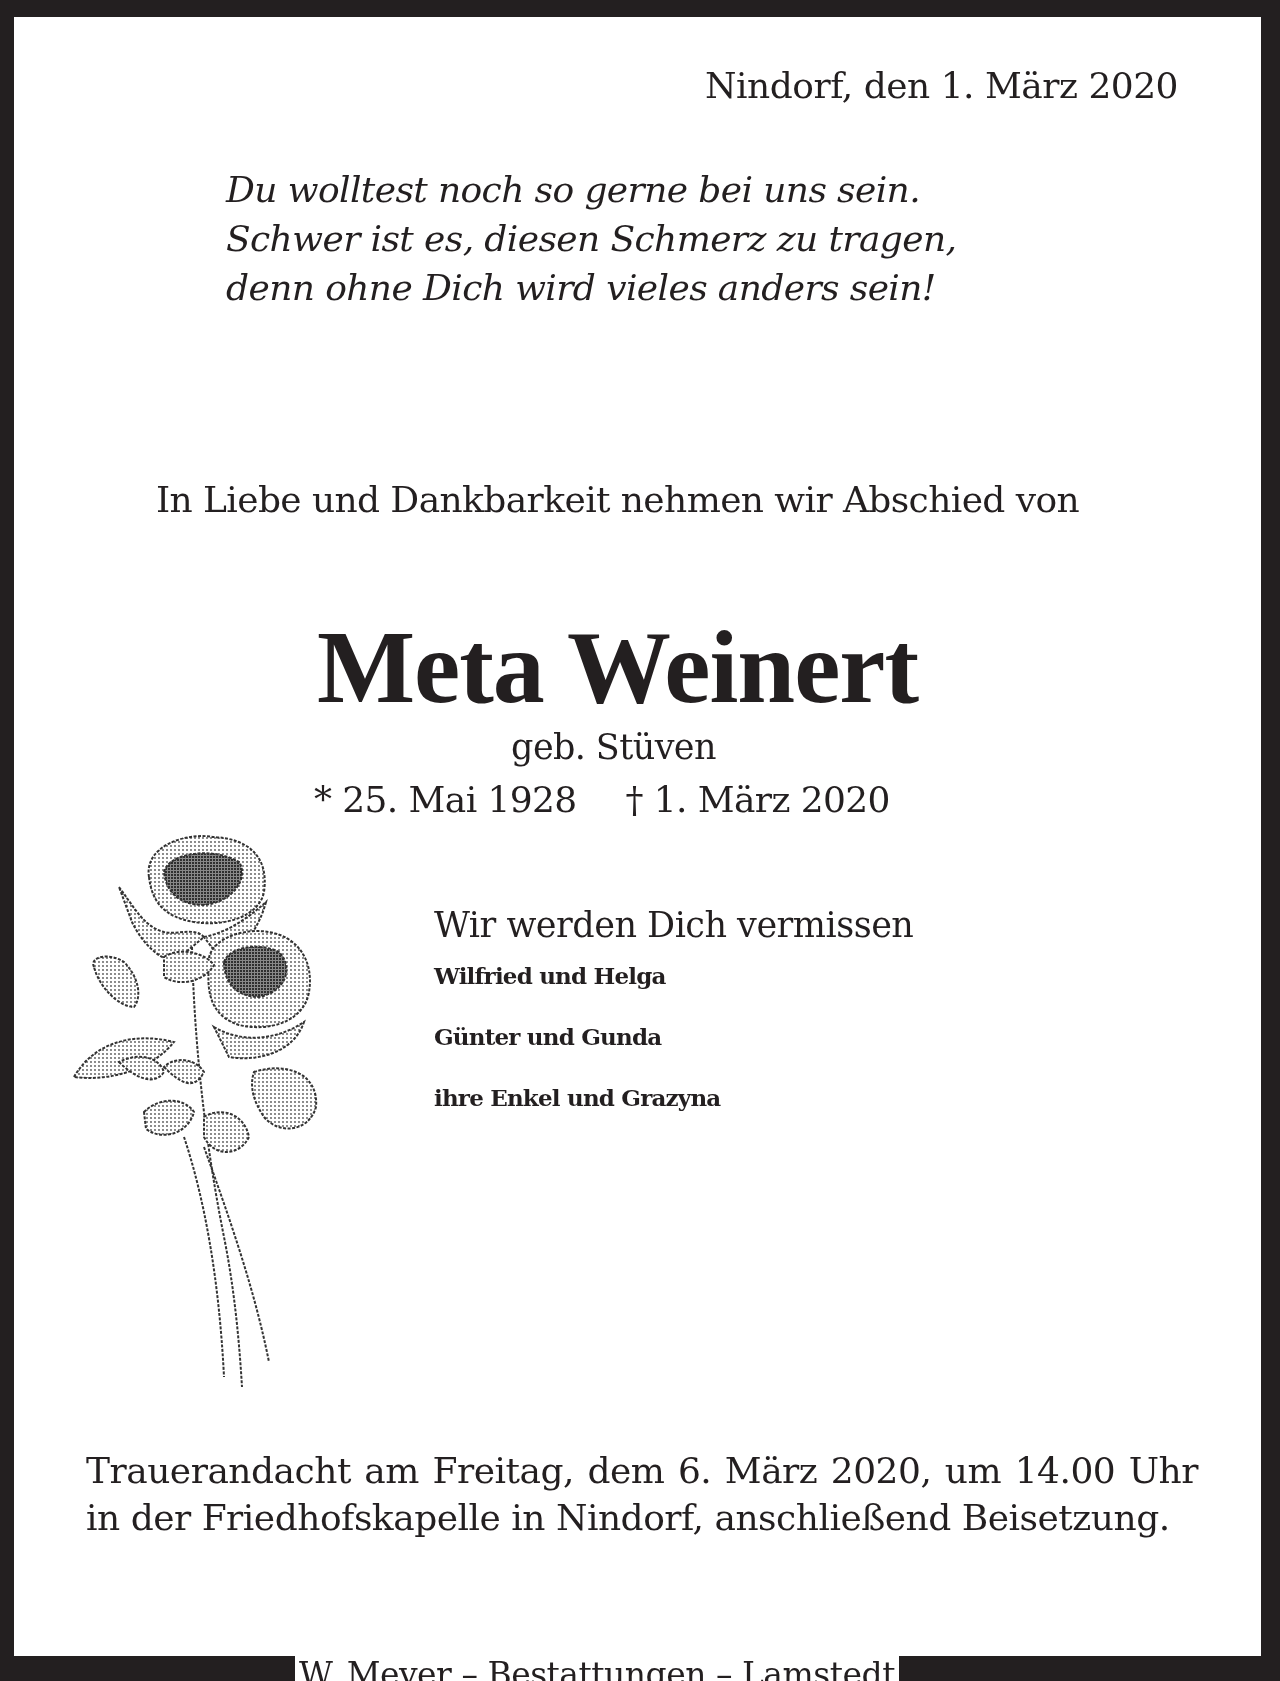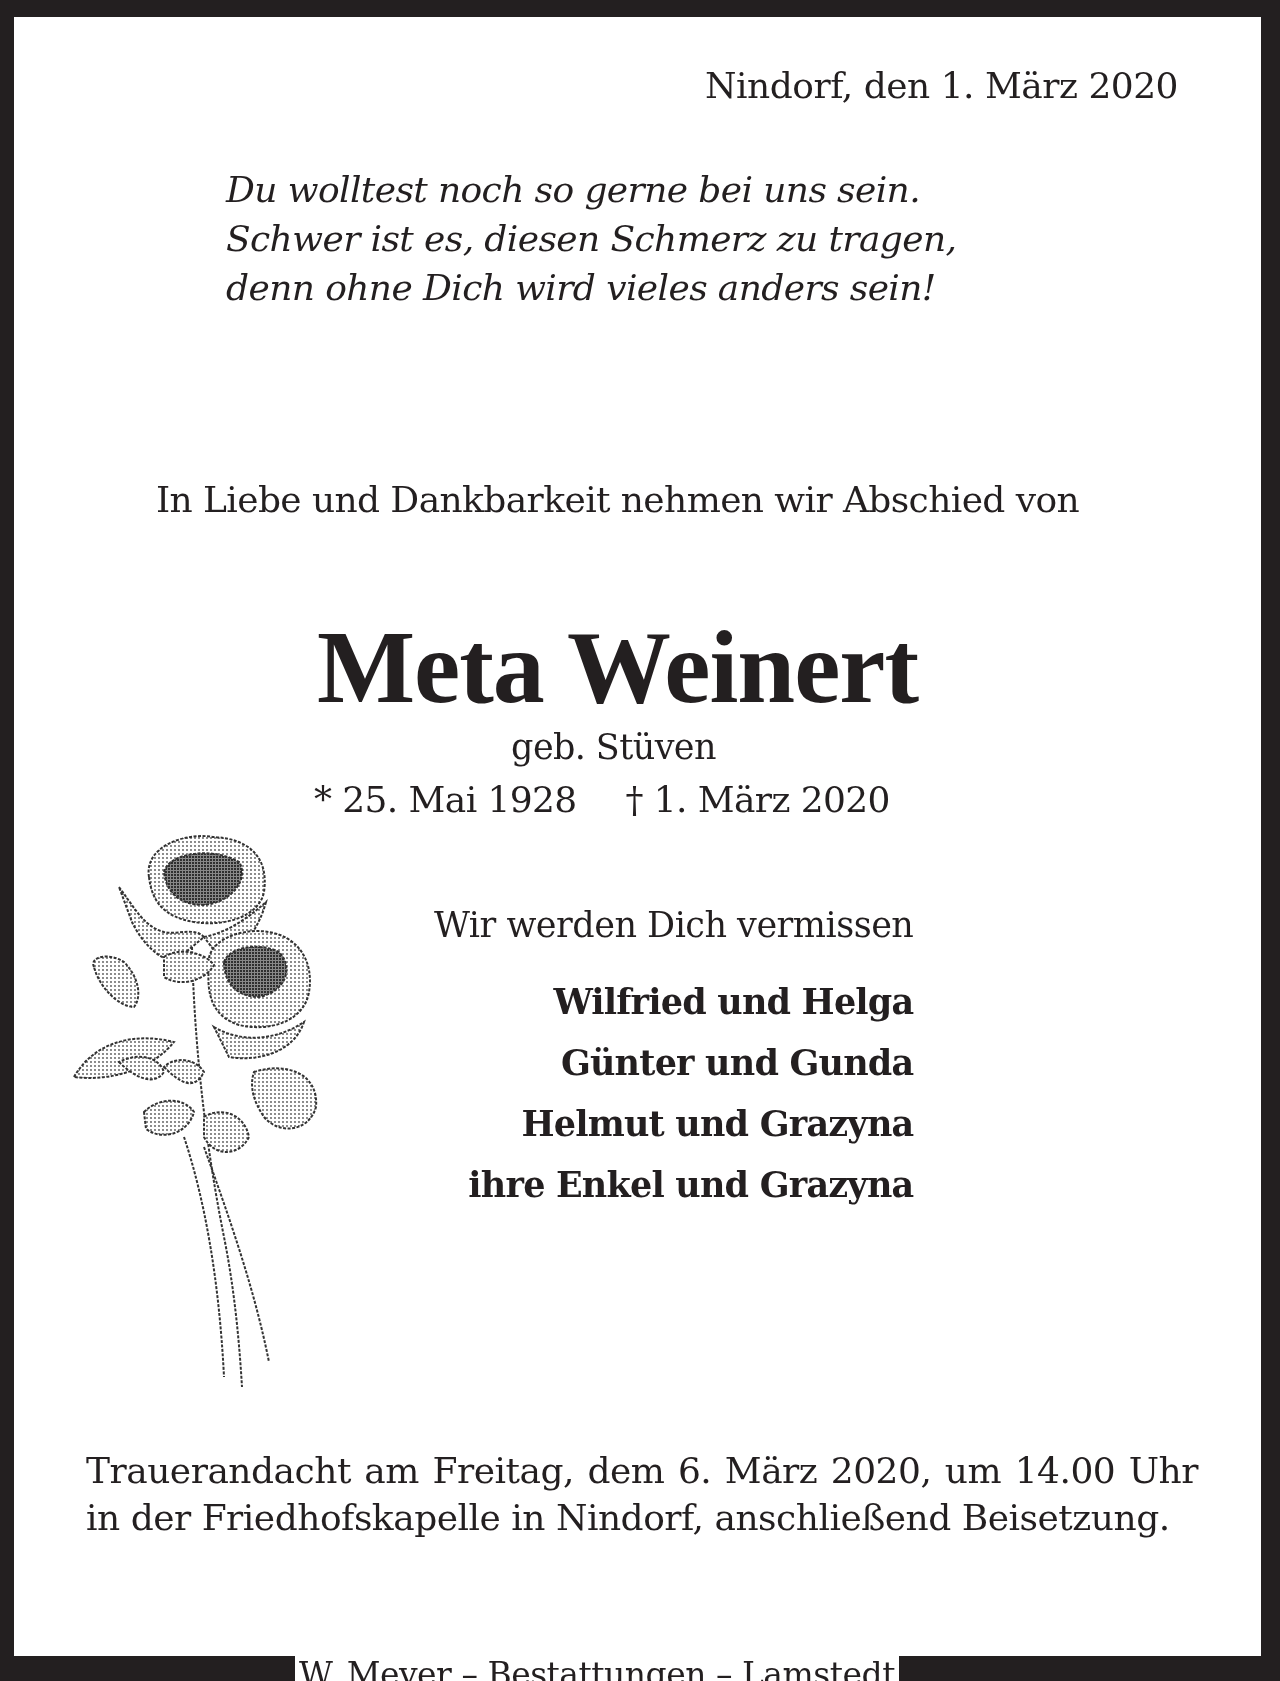--- a/index.html
+++ b/index.html
@@ -89,30 +89,28 @@
       height: 590px;
     }
     .mourners {
       position: absolute;
       left: 420px;
       top: 888px;
     }
     .mourners .lead {
       font-size: 35px;
       letter-spacing: -0.5px;
-      margin-bottom: 26px;
       white-space: nowrap;
     }
     .mourners .member {
       font-weight: bold;
-      font-size: 35px;
+      font-size: 23px;
       line-height: 61px;
       letter-spacing: -0.8px;
       white-space: nowrap;
-      text-align: right;
     }
     .service {
       position: absolute;
       left: 72px;
       top: 1430px;
       width: 1112px;
       font-size: 36px;
       line-height: 47px;
       text-align: justify;
       letter-spacing: -0.5px;
@@ -205,21 +203,20 @@
         <path d="M90 295 C105 280, 130 280, 140 295 C135 315, 110 325, 92 312 Z" fill="url(#dots)"></path>
         <path d="M150 300 C165 290, 190 295, 195 320 C185 340, 160 340, 150 320 Z" fill="url(#dots)"></path>
       </g>
     </svg>
   </div>
 
   <div class="mourners">
     <div class="lead">Wir werden Dich vermissen</div>
     <div class="member">Wilfried und Helga</div>
     <div class="member">Günter und Gunda</div>
-    <div class="member">Helmut und Grazyna</div>
     <div class="member">ihre Enkel und Grazyna</div>
   </div>
 
   <div class="service">Trauerandacht am Freitag, dem 6. März 2020, um 14.00 Uhr in der Friedhofskapelle in Nindorf, anschließend Beisetzung.</div>
 
 </div>
 
 <div class="card-bottom-cover"></div>
 <div class="footer-bar left" style="background:#ffffff;top:1640px;height:0;"></div>
 <div class="footer">W. Meyer – Bestattungen – Lamstedt</div>

